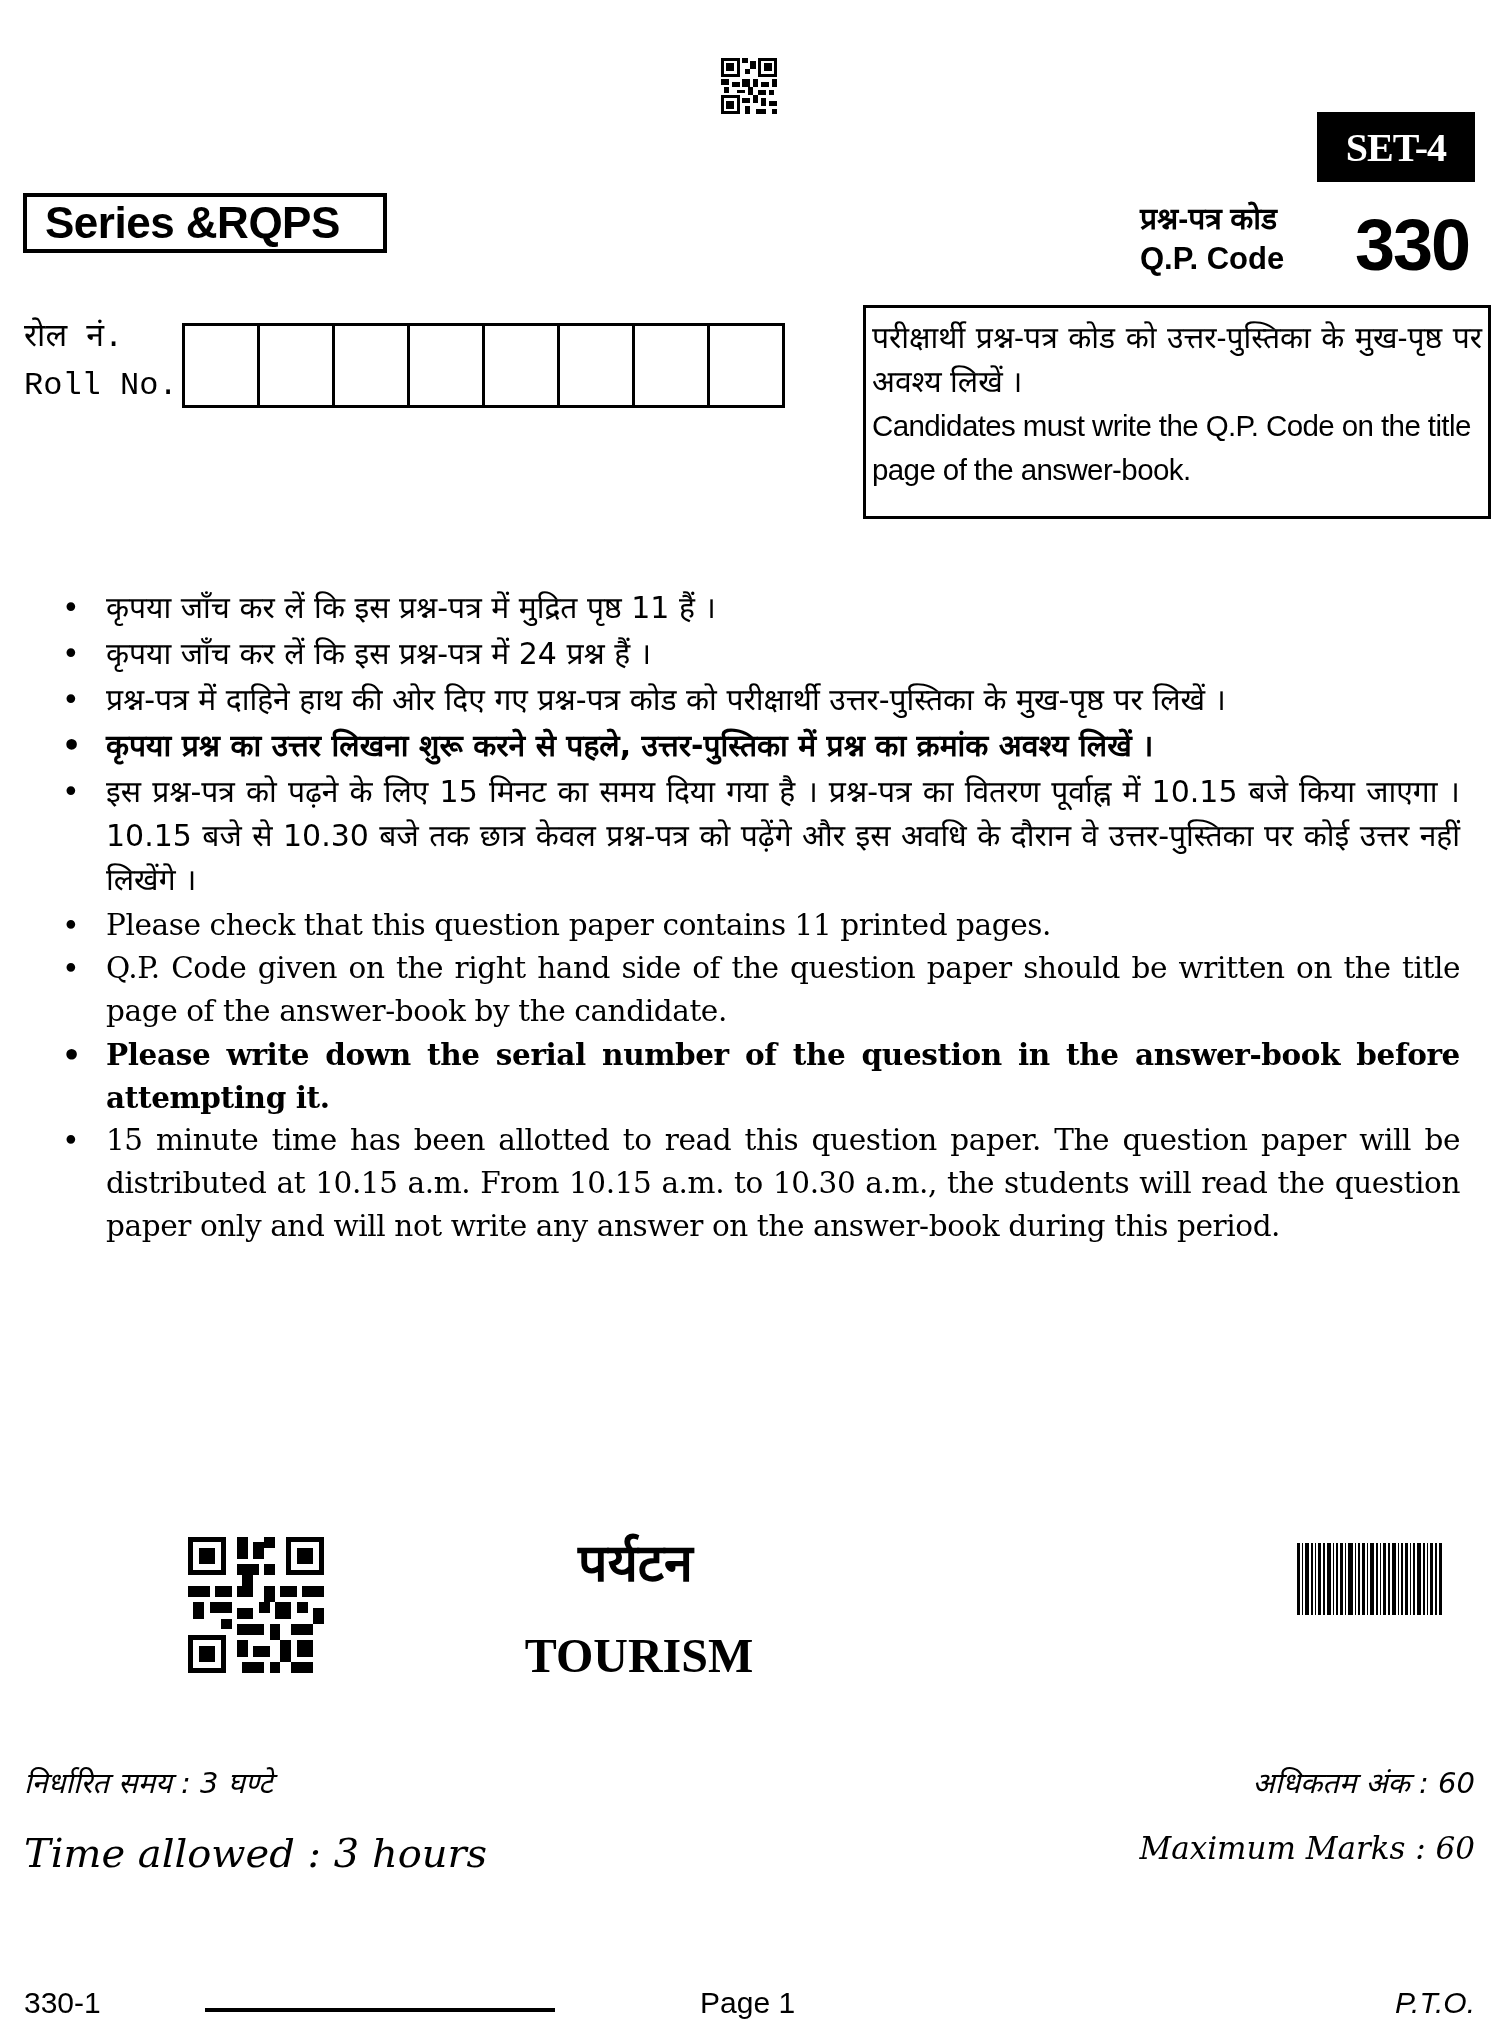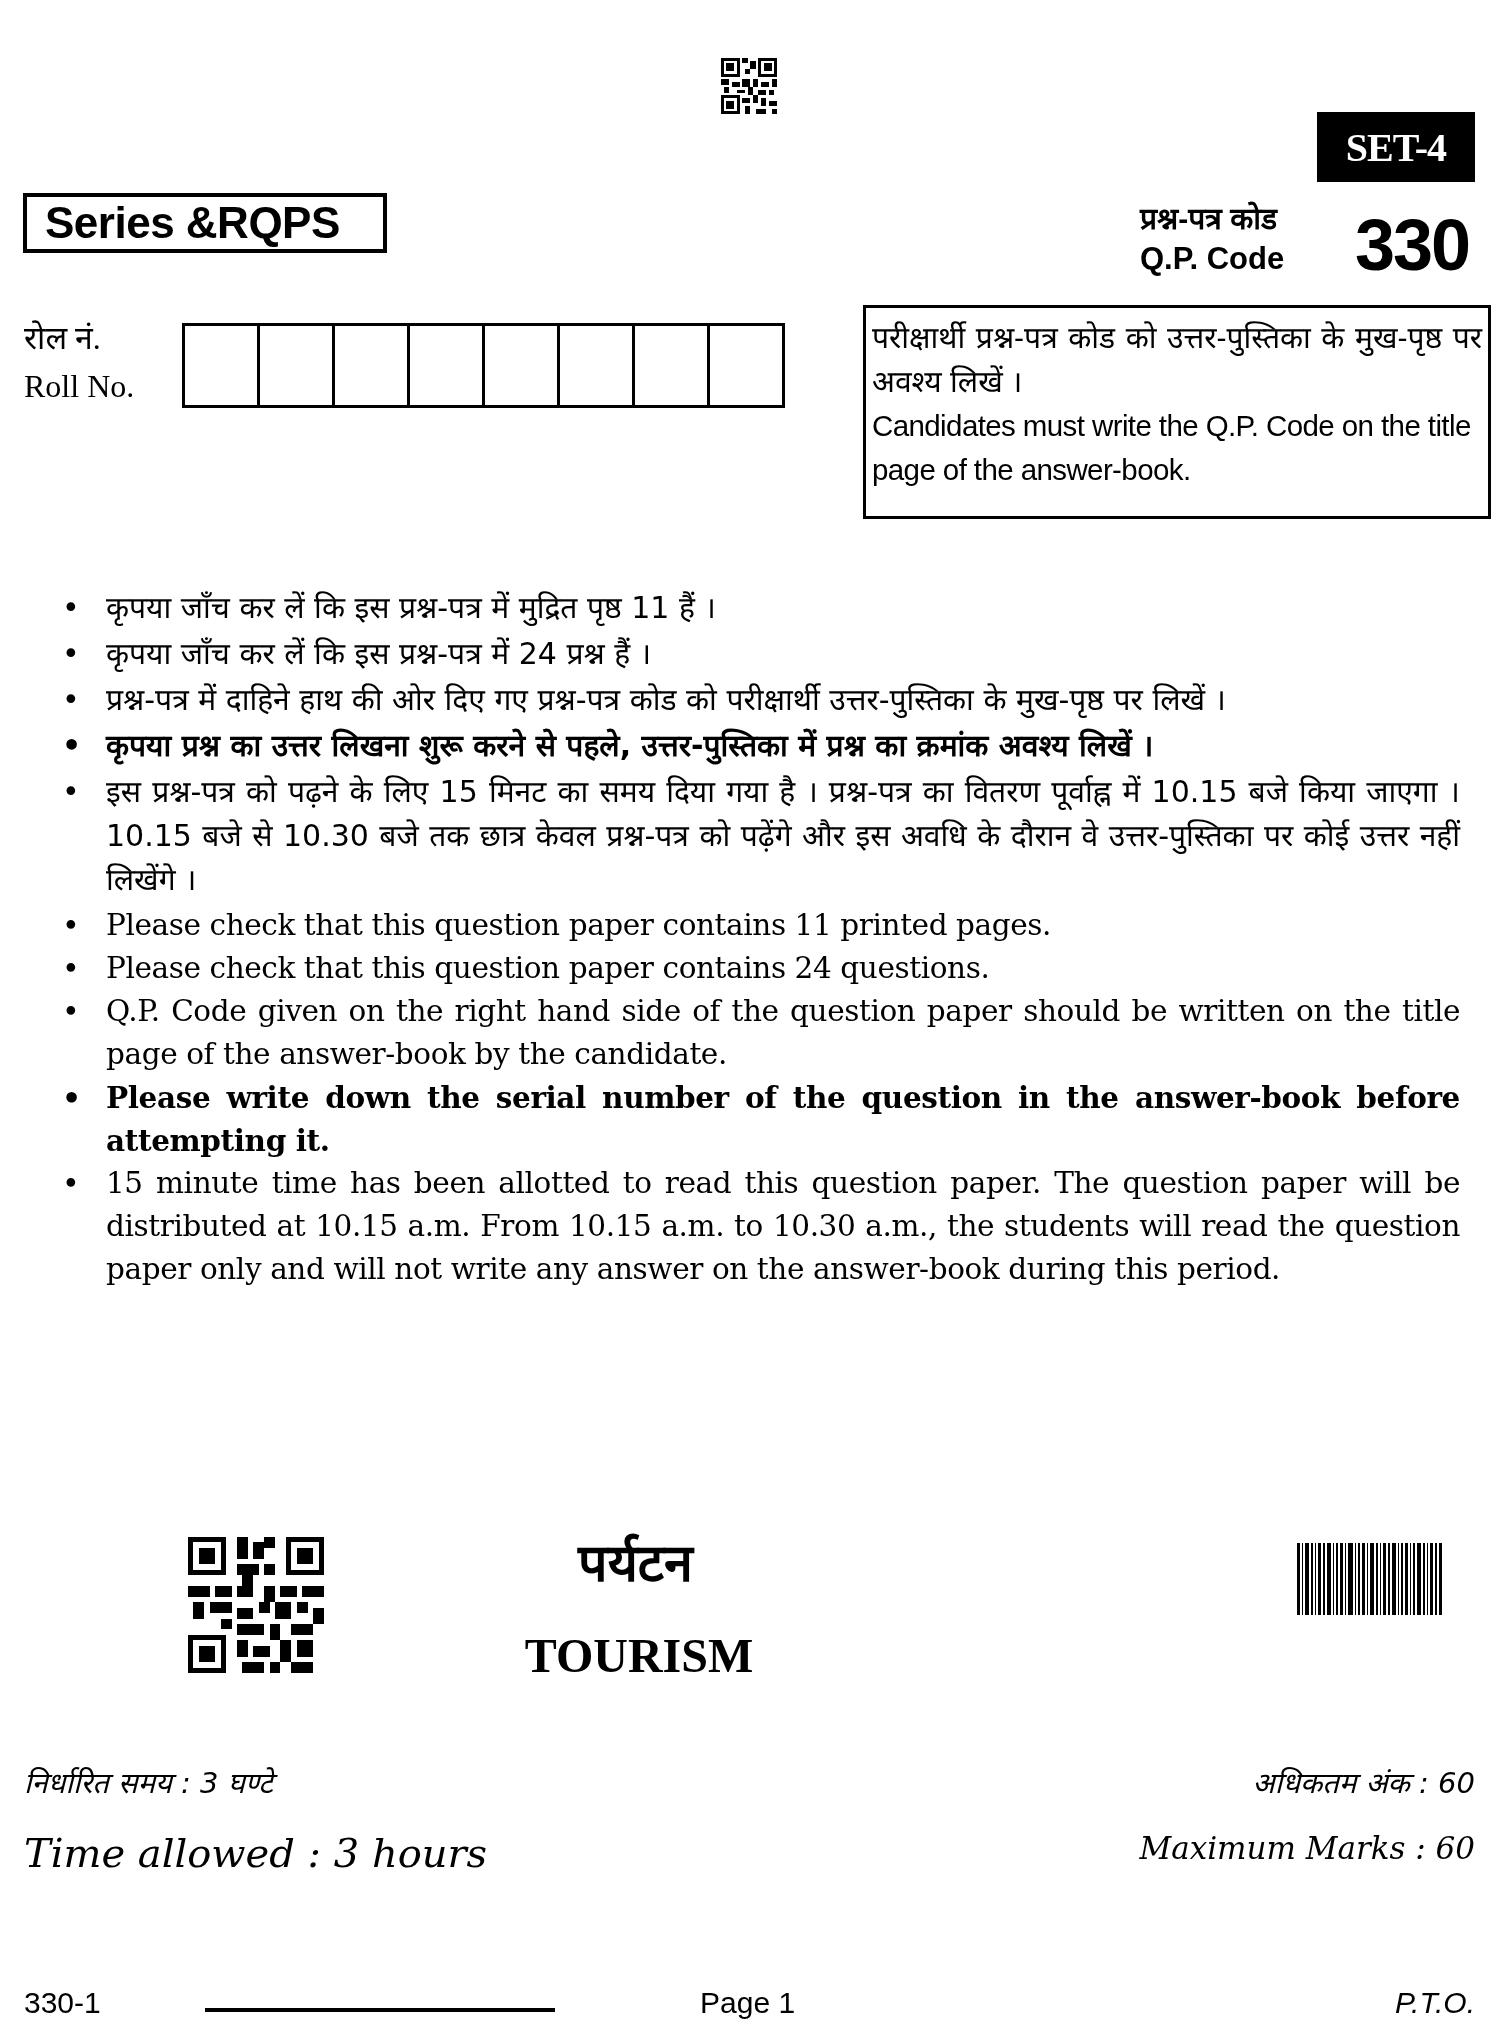--- a/index.html
+++ b/index.html
@@ -16,21 +16,21 @@
 
   .series-box { left: 23px; top: 193px; width: 364px; height: 60px; border: 4px solid #000;
     display: flex; align-items: center; padding-left: 18px; box-sizing: border-box;
     font-family: "Liberation Sans", sans-serif; font-weight: bold; font-size: 44px; letter-spacing: -0.5px; }
 
   .qp-label { left: 1140px; top: 200px; width: 200px; text-align: left; font-family: "Liberation Sans", sans-serif; font-weight: bold; }
   .qp-label .hi { font-size: 30px; line-height: 38px; }
   .qp-label .en { font-size: 31px; line-height: 42px; }
   .qp-code { left: 1355px; top: 205px; font-family: "Liberation Sans", sans-serif; font-weight: bold; font-size: 72px; line-height: 80px; letter-spacing: -2px; }
 
-  .roll-label { left: 24px; top: 314px; font-family: Liberation Serif, serif; font-size: 32px; line-height: 48px; }
+  .roll-label { left: 24px; top: 314px; font-family: Liberation Mono, monospace; font-size: 32px; line-height: 48px; }
   .roll-grid { left: 182px; top: 323px; width: 603px; height: 85px; border: 3px solid #000; box-sizing: border-box; display: flex; }
   .roll-cell { flex: 1; border-right: 3px solid #000; }
   .roll-cell:last-child { border-right: none; }
 
   .notice-box { left: 863px; top: 305px; width: 628px; height: 214px; border: 3px solid #000; box-sizing: border-box;
     padding: 8px 6px 0 6px; font-family: "Liberation Sans", sans-serif; }
   .notice-box .hi { font-size: 30px; line-height: 44px; text-align: justify; text-align-last: left; }
   .notice-box .en { font-size: 29.5px; line-height: 44px; letter-spacing: -0.6px; }
 
   .instructions { left: 60px; top: 586px; width: 1400px; margin: 0; padding: 0; list-style: none; }
@@ -126,21 +126,20 @@
   <div class="en">Candidates must write the Q.P. Code on the title page of the answer-book.</div>
 </div>
 
 <ul class="abs instructions">
   <li class="hi">कृपया जाँच कर लें कि इस प्रश्न-पत्र में मुद्रित पृष्ठ 11 हैं ।</li>
   <li class="hi">कृपया जाँच कर लें कि इस प्रश्न-पत्र में 24 प्रश्न हैं ।</li>
   <li class="hi">प्रश्न-पत्र में दाहिने हाथ की ओर दिए गए प्रश्न-पत्र कोड को परीक्षार्थी उत्तर-पुस्तिका के मुख-पृष्ठ पर लिखें ।</li>
   <li class="hi bold">कृपया प्रश्न का उत्तर लिखना शुरू करने से पहले, उत्तर-पुस्तिका में प्रश्न का क्रमांक अवश्य लिखें ।</li>
   <li class="hi">इस प्रश्न-पत्र को पढ़ने के लिए 15 मिनट का समय दिया गया है । प्रश्न-पत्र का वितरण पूर्वाह्न में 10.15 बजे किया जाएगा । 10.15 बजे से 10.30 बजे तक छात्र केवल प्रश्न-पत्र को पढ़ेंगे और इस अवधि के दौरान वे उत्तर-पुस्तिका पर कोई उत्तर नहीं लिखेंगे ।</li>
   <li class="en">Please check that this question paper contains 11 printed pages.</li>
-  <li class="en">Please check that this question paper contains 24 questions.</li>
   <li class="en">Q.P. Code given on the right hand side of the question paper should be written on the title page of the answer-book by the candidate.</li>
   <li class="en bold">Please write down the serial number of the question in the answer-book before attempting it.</li>
   <li class="en">15 minute time has been allotted to read this question paper. The question paper will be distributed at 10.15 a.m. From 10.15 a.m. to 10.30 a.m., the students will read the question paper only and will not write any answer on the answer-book during this period.</li>
 </ul>
 
 <div class="abs qr-bottom">
   <svg viewBox="0 0 25 25" width="136" height="136" shape-rendering="crispEdges">
     <rect x="0" y="0" width="7" height="7" fill="#000"></rect>
       <rect x="1" y="1" width="5" height="5" fill="#fff"></rect>
       <rect x="2" y="2" width="3" height="3" fill="#000"></rect>

